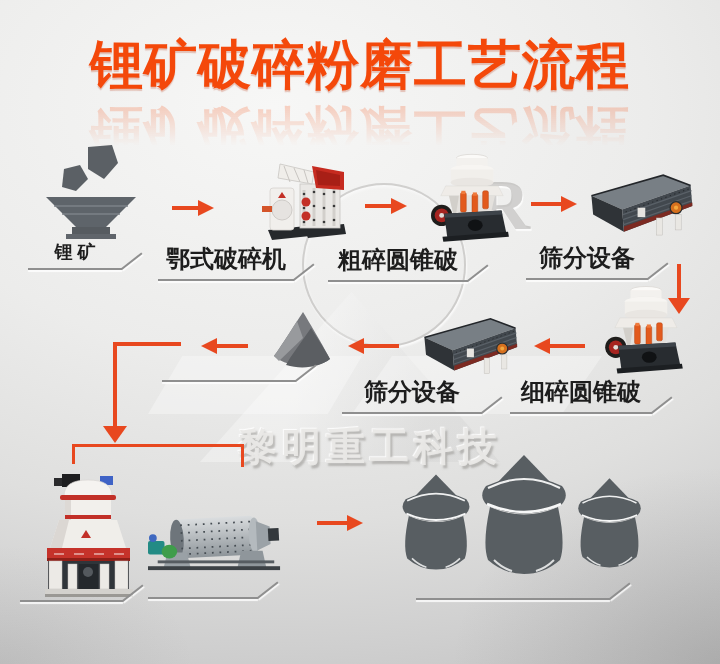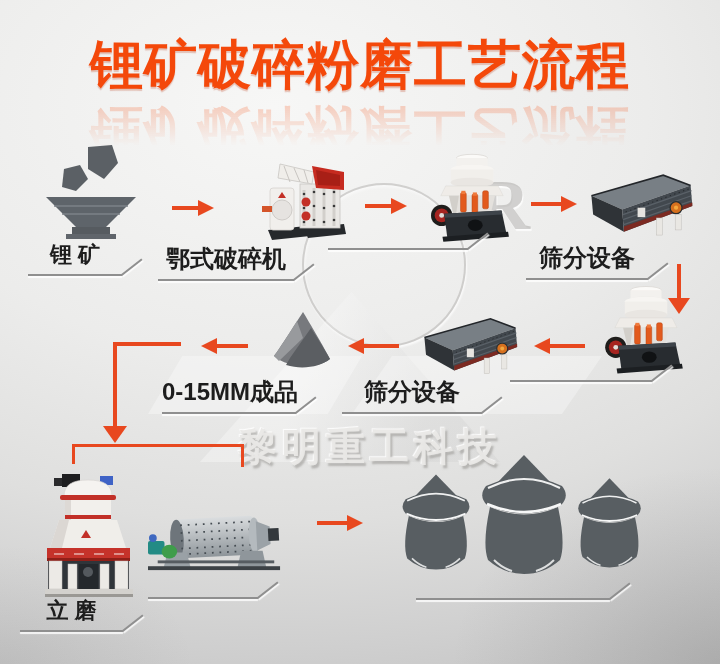--- a/index.html
+++ b/index.html
@@ -27,21 +27,21 @@
   .wm-tri{left:200px;top:292px;width:300px;height:170px;opacity:.5;
     clip-path:polygon(50.5% 0, 100% 100%, 0 100%);
     background:linear-gradient(105deg, rgba(255,255,255,.65) 35%, rgba(190,190,190,.35) 75%);}
   .plate{background:rgba(255,255,255,.32);clip-path:polygon(16% 0,100% 0,84% 100%,0 100%);}
   .wm-brand{left:198px;top:420px;width:344px;text-align:center;font-size:39px;font-weight:bold;
     letter-spacing:5px;color:rgba(233,232,230,.95);
     text-shadow:2px 3px 2px rgba(146,144,141,.55), -1px -1px 1px rgba(255,255,255,.9);}
   
   .tag{position:absolute;text-align:center;color:#1d1d1d;font-weight:bold}
   .tag .txt{font-size:24px;display:block;white-space:nowrap}
-  .tag.big .txt{font-size:22px}
+  .tag.big .txt{font-size:18px}
   .uline{height:2px;background:#8f8f8f;box-shadow:0 2px 1px rgba(255,255,255,.85);
     position:relative;margin-top:4px}
   .slash{position:absolute;left:100%;bottom:0;width:26px;height:2px;background:#8f8f8f;
     box-shadow:0 2px 1px rgba(255,255,255,.85);transform:rotate(-38deg);transform-origin:0 100%;display:block}
   
   .shaft{position:absolute;background:#e8481f}
   .tri-r{position:absolute;width:0;height:0;border-top:8px solid transparent;
     border-bottom:8px solid transparent;border-left:16px solid #e8481f}
   .tri-l{position:absolute;width:0;height:0;border-top:8px solid transparent;
     border-bottom:8px solid transparent;border-right:16px solid #e8481f}
@@ -289,49 +289,49 @@
       <i class="slash"></i>
     </div>
 </div>
 <div class="tag" style="left:158px;top:243px;width:136px">
   <span class="txt">鄂式破碎机</span>
     <div class="uline">
       <i class="slash"></i>
     </div>
 </div>
 <div class="tag" style="left:328px;top:244px;width:140px">
+  <span class="txt">粗碎圆锥破</span>
     <div class="uline">
       <i class="slash"></i>
     </div>
 </div>
 <div class="tag" style="left:526px;top:242px;width:122px">
   <span class="txt">筛分设备</span>
     <div class="uline">
       <i class="slash"></i>
     </div>
 </div>
 <div class="tag" style="left:162px;top:376px;width:134px">
-  <span class="txt">0-15MM成品</span>
     <div class="uline">
       <i class="slash"></i>
     </div>
 </div>
 <div class="tag" style="left:342px;top:376px;width:140px">
   <span class="txt">筛分设备</span>
     <div class="uline">
       <i class="slash"></i>
     </div>
 </div>
 <div class="tag" style="left:510px;top:376px;width:142px">
+  <span class="txt">细碎圆锥破</span>
     <div class="uline">
       <i class="slash"></i>
     </div>
 </div>
 <div class="tag big" style="left:20px;top:596px;width:103px">
-  <span class="txt">立 磨</span>
     <div class="uline">
       <i class="slash"></i>
     </div>
 </div>
 <div class="tag big" style="left:148px;top:593px;width:110px">
     <div class="uline">
       <i class="slash"></i>
     </div>
 </div>
 <div class="tag big" style="left:416px;top:594px;width:194px">

